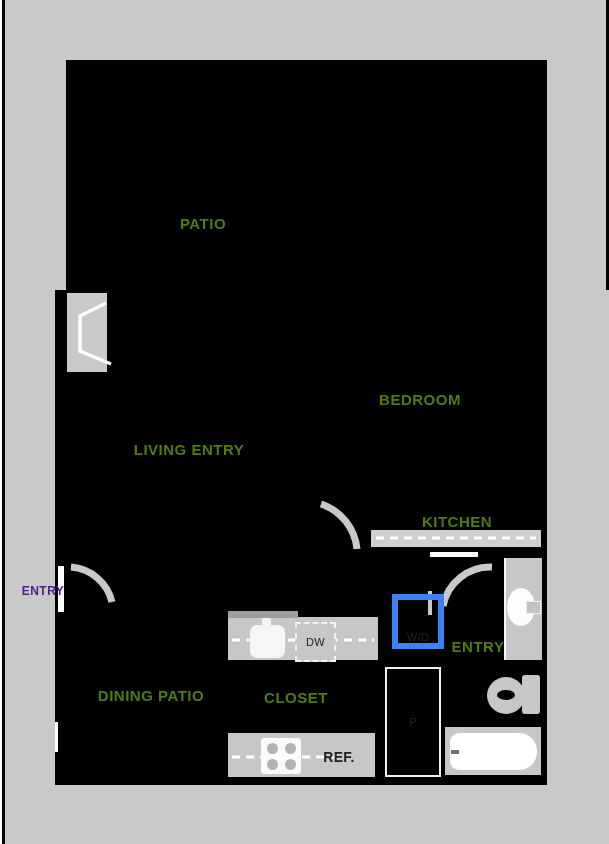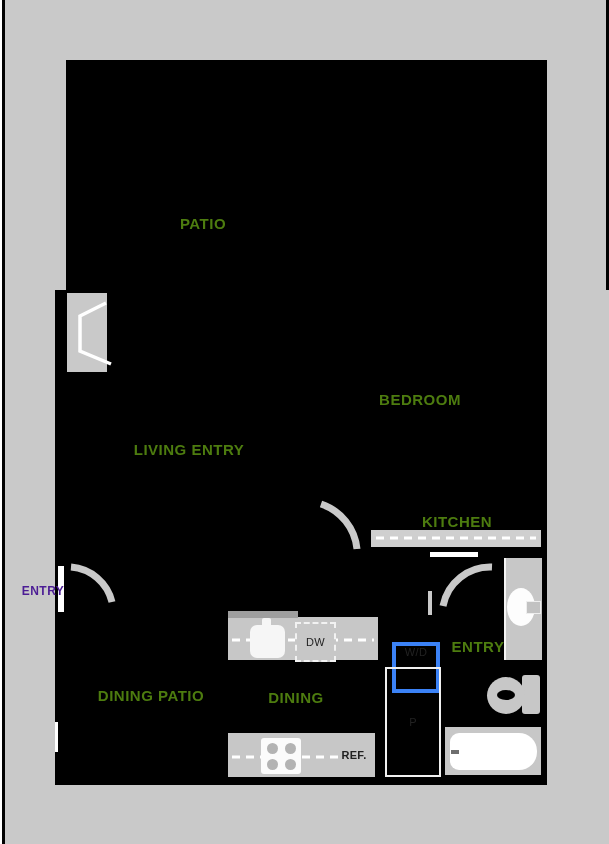--- a/index.html
+++ b/index.html
@@ -18,22 +18,22 @@
   
   .fix{background:#c7c7c7;}
   .window-bay{left:67px;top:293px;width:40px;height:79px;background:#c9c9c9;}
   .closet-bar{left:371px;top:530px;width:170px;height:17px;background:#cfcfcf;}
   .counter-top{left:228px;top:617px;width:150px;height:43px;}
   .counter-band{left:228px;top:611px;width:70px;height:7px;background:#9e9e9e;}
   .counter-bottom{left:228px;top:733px;width:147px;height:44px;}
   .vanity{left:504px;top:558px;width:36px;height:102px;border-left:2px solid #f5f5f5;}
   .pantry{left:385px;top:667px;width:52px;height:106px;border:2px solid #f0f0f0;
           display:flex;align-items:center;justify-content:center;}
-  .wd-box{left:392px;top:642px;width:40px;height:43px;border:4px solid #3b82f6;
-          display:flex;align-items:flex-start;justify-content:center;}
+  .wd-box{left:392px;top:594px;width:40px;height:43px;border:6px solid #3b82f6;
+          display:flex;align-items:flex-end;justify-content:center;}
   .wall-stub{left:428px;top:591px;width:4px;height:24px;background:#c9c9c9;}
   .tub-alcove{left:445px;top:727px;width:96px;height:48px;}
   .toilet-tank{left:522px;top:675px;width:18px;height:39px;border-radius:3px;}
   .toilet-bowl{left:487px;top:677px;width:38px;height:37px;border-radius:50%;}
   
   .gap{background:#ffffff;}
   .entry-gap{left:58px;top:566px;width:6px;height:46px;}
   .bath-gap{left:430px;top:552px;width:48px;height:5px;}
   .window-slit{left:55px;top:722px;width:3px;height:30px;}
   
@@ -57,21 +57,21 @@
   .lbl-dark{color:#4c1d95;}
   .lbl-fix{position:static;font-weight:normal;color:#222;font-size:11px;letter-spacing:0.3px;}
   .l-patio{left:153px;top:216px;width:100px;}
   .l-living{left:129px;top:442px;width:120px;}
   .l-bedroom{left:370px;top:392px;width:100px;}
   .l-closet{left:407px;top:514px;width:100px;}
   .l-entry{left:21px;top:585px;width:44px;font-size:12px;}
   .l-dining{left:96px;top:688px;width:110px;}
   .l-kitchen{left:256px;top:690px;width:80px;}
   .l-bath{left:448px;top:639px;width:60px;}
-  .l-ref{left:333px;top:750px;width:42px;font-size:11px;color:#222;letter-spacing:0.3px;}
+  .l-ref{left:318px;top:750px;width:42px;font-size:14px;color:#222;letter-spacing:0.3px;}
   svg.overlay{position:absolute;left:0;top:0;z-index:3;pointer-events:none;}
 </style>
 </head>
 <body>
 
 <div id="stage">
 
   <div class="abs bg z0"></div>
   <div class="abs edge-left z1"></div>
   <div class="abs edge-right z1"></div>
@@ -126,17 +126,17 @@
   <div class="abs toilet-hole z4"></div>
   <div class="abs tub z4"></div>
   <div class="abs tub-faucet z4"></div>
 
   <div class="lbl l-patio">PATIO</div>
   <div class="lbl l-living">LIVING ENTRY</div>
   <div class="lbl l-bedroom">BEDROOM</div>
   <div class="lbl l-closet">KITCHEN</div>
   <div class="lbl lbl-dark l-entry">ENTRY</div>
   <div class="lbl l-dining">DINING PATIO</div>
-  <div class="lbl l-kitchen">DINING</div>
+  <div class="lbl l-kitchen">CLOSET</div>
   <div class="lbl l-bath">ENTRY</div>
   <div class="lbl l-ref">REF.</div>
 
 </div>
 
 </body></html>

